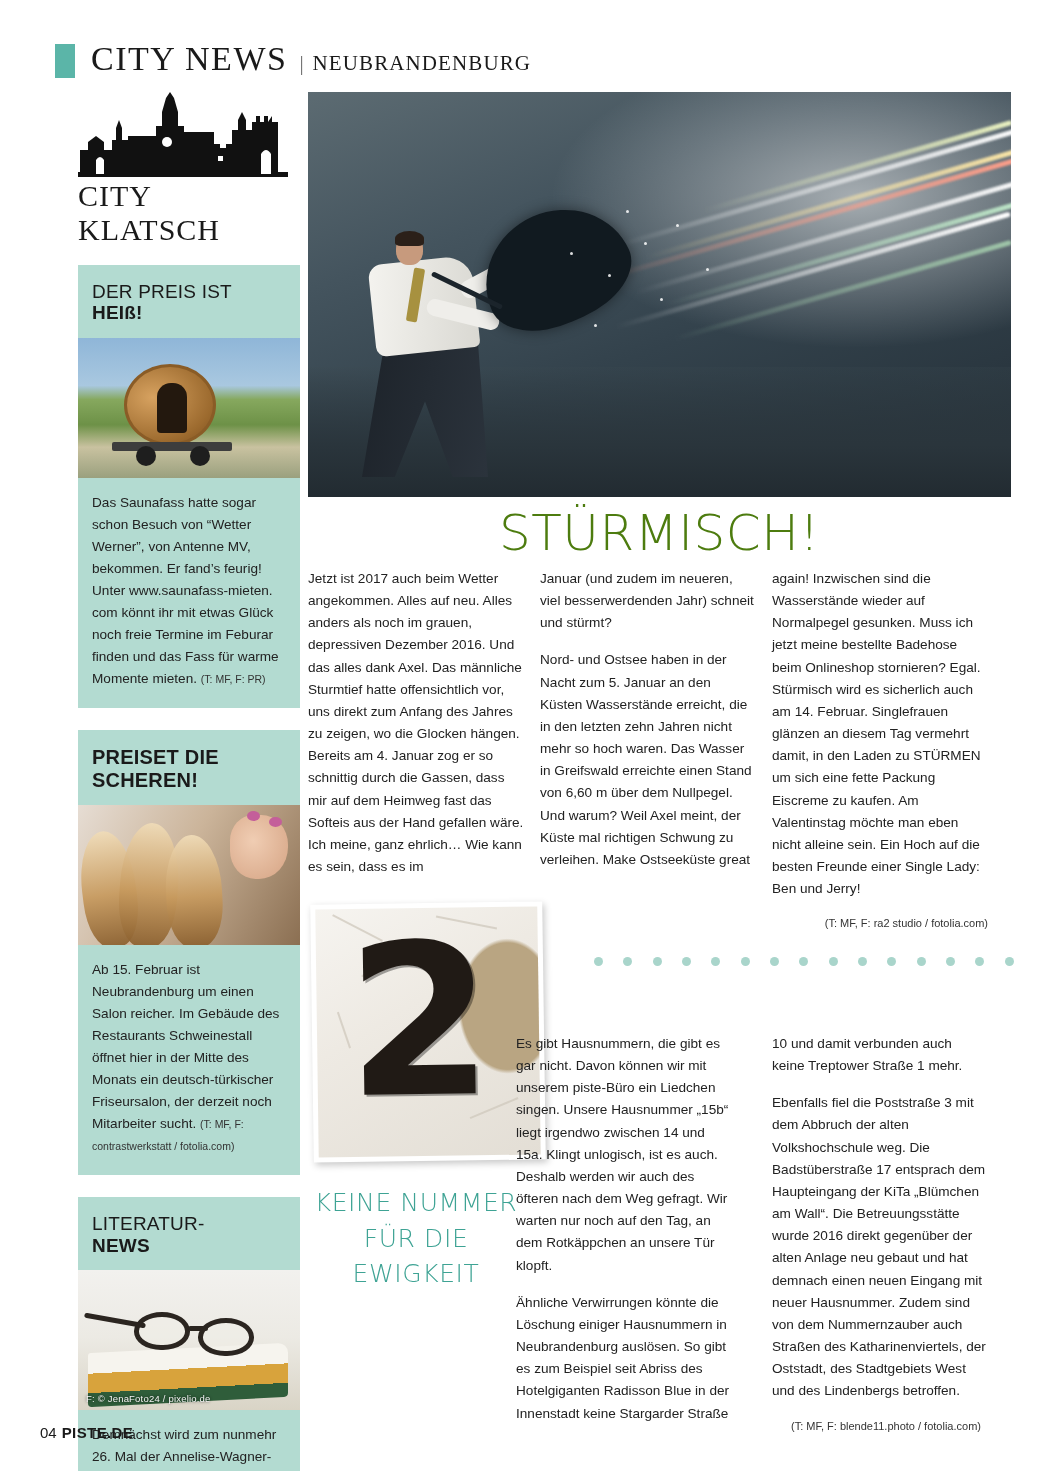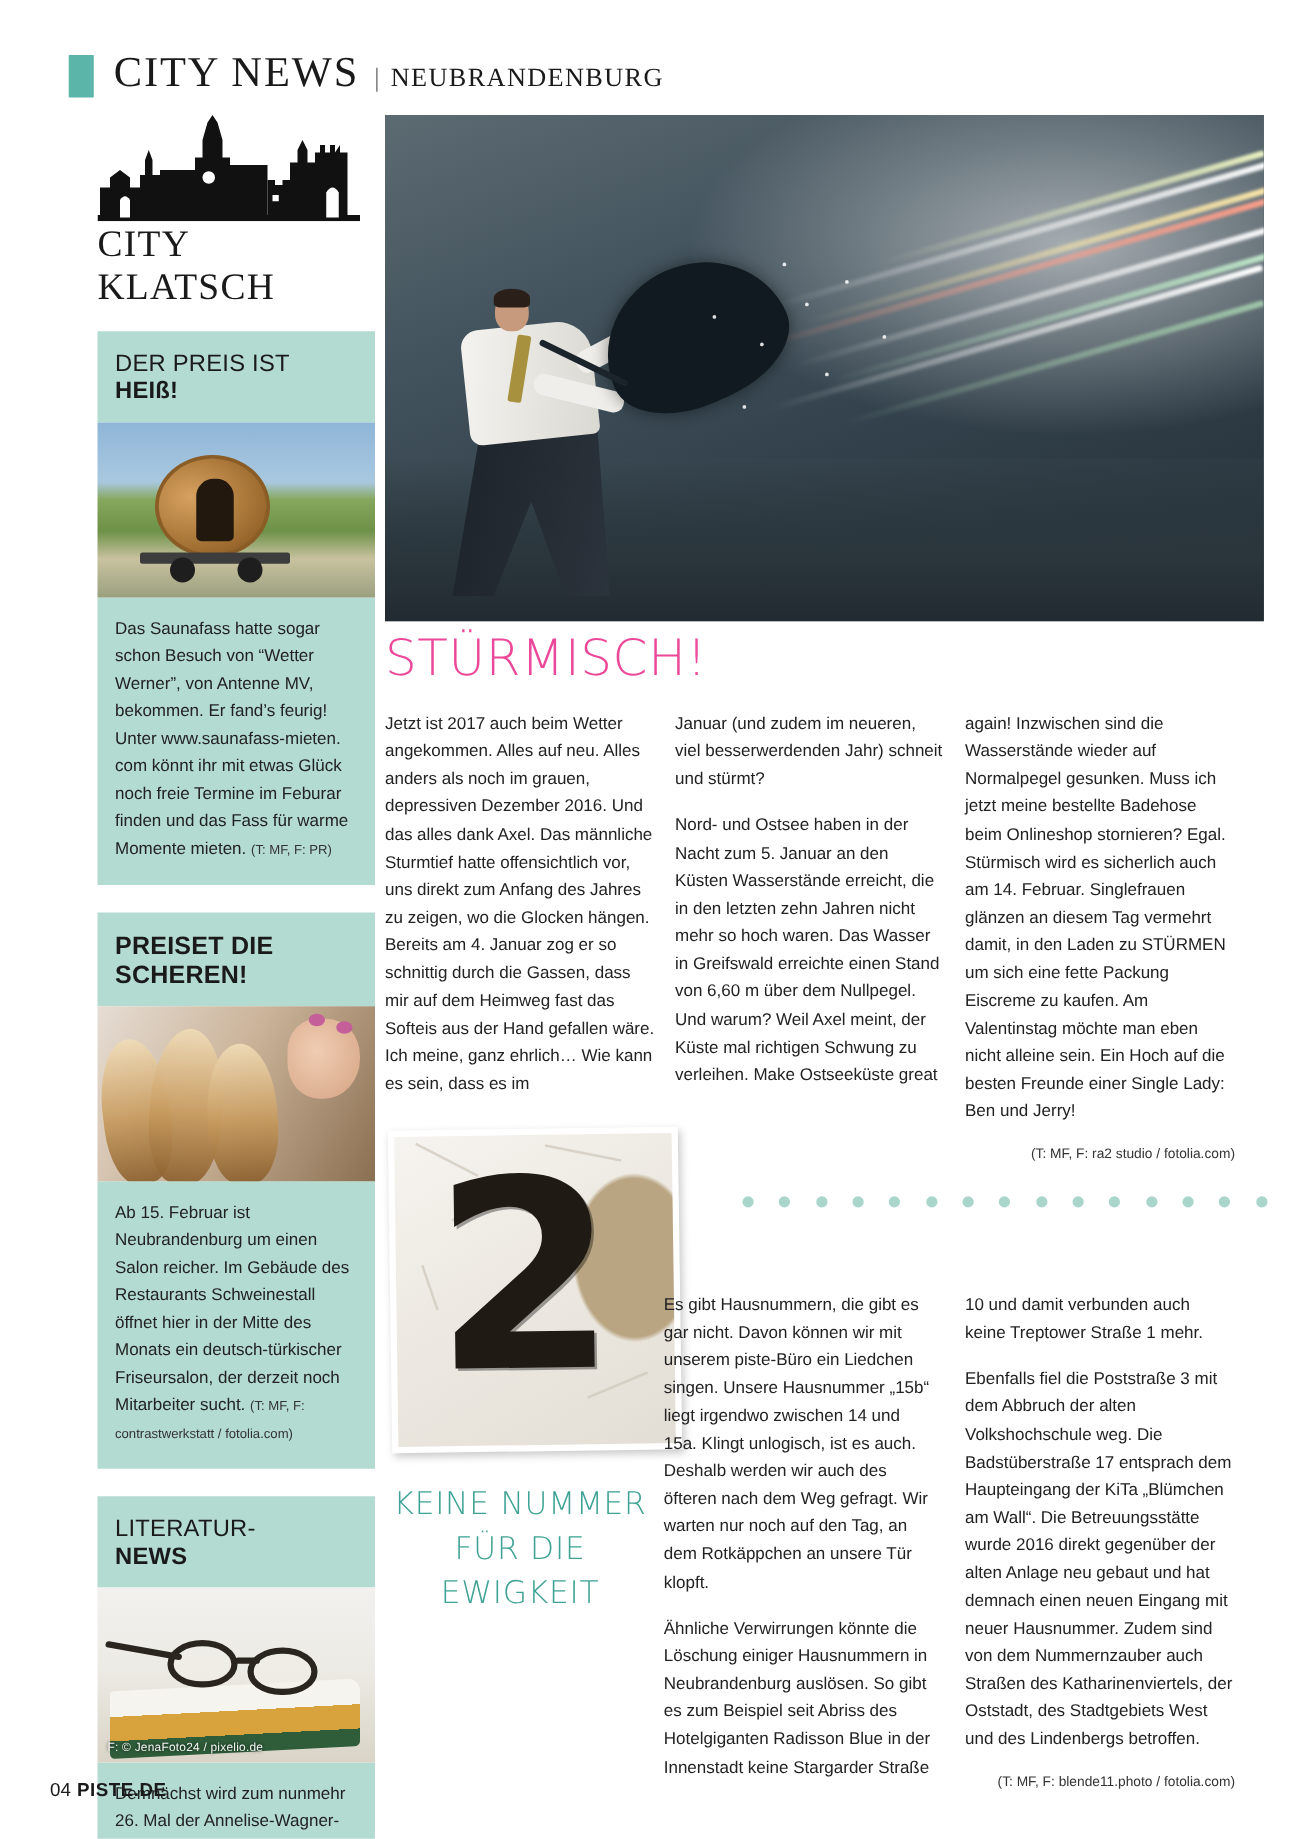--- a/index.html
+++ b/index.html
@@ -218,39 +218,40 @@
   }
   .hero-snow {
     position: absolute; width: 3px; height: 3px; border-radius: 50%;
     background: rgba(255,255,255,.85);
   }
 
   
   .headline-storm {
     position: absolute;
     top: 504px; left: 308px; width: 703px;
-    font-size: 40px;
+    text-align: center;
+    font-size: 50px;
     font-weight: 300;
     letter-spacing: .5px;
-    color: #ec4899;
+    color: #4d7c0f;
     font-family: "DejaVu Sans", sans-serif;
   }
 
   
   .art-col {
     position: absolute;
     width: 216px;
     font-size: 13.6px;
     line-height: 1.63;
     color: #222;
   }
   .art-col p { margin-bottom: 15px; }
   .art-col p:last-child { margin-bottom: 0; }
   .credit-right { text-align: right; font-size: 11px; color: #333; }
-  .credit-left  { text-align: right;  font-size: 11px; color: #333; margin-left: 12px; }
+  .credit-left  { text-align: center;  font-size: 11px; color: #333; margin-left: 12px; }
 
   #storm-c1 { top: 568px; left: 308px; }
   #storm-c2 { top: 568px; left: 540px; }
   #storm-c3 { top: 568px; left: 772px; }
 
   
   .dot-divider {
     position: absolute;
     top: 955px; left: 594px; width: 420px; height: 12px;
     display: flex; justify-content: space-between; align-items: center;
@@ -290,21 +291,21 @@
     top: 1185px; left: 308px; width: 216px;
     text-align: center;
     font-size: 25px;
     font-weight: 300;
     line-height: 1.42;
     letter-spacing: .6px;
     color: #3ea394;
     font-family: "DejaVu Sans", sans-serif;
   }
 
-  #nummer-c1 { top: 1033px; left: 531px; }
+  #nummer-c1 { top: 1033px; left: 516px; }
   #nummer-c2 { top: 1033px; left: 772px; }
 
   
   .footer {
     position: absolute;
     left: 40px; bottom: 30px;
     font-size: 15px;
     color: #1a1a1a;
   }
   .footer .pg { font-weight: normal; margin-right: 5px; }

